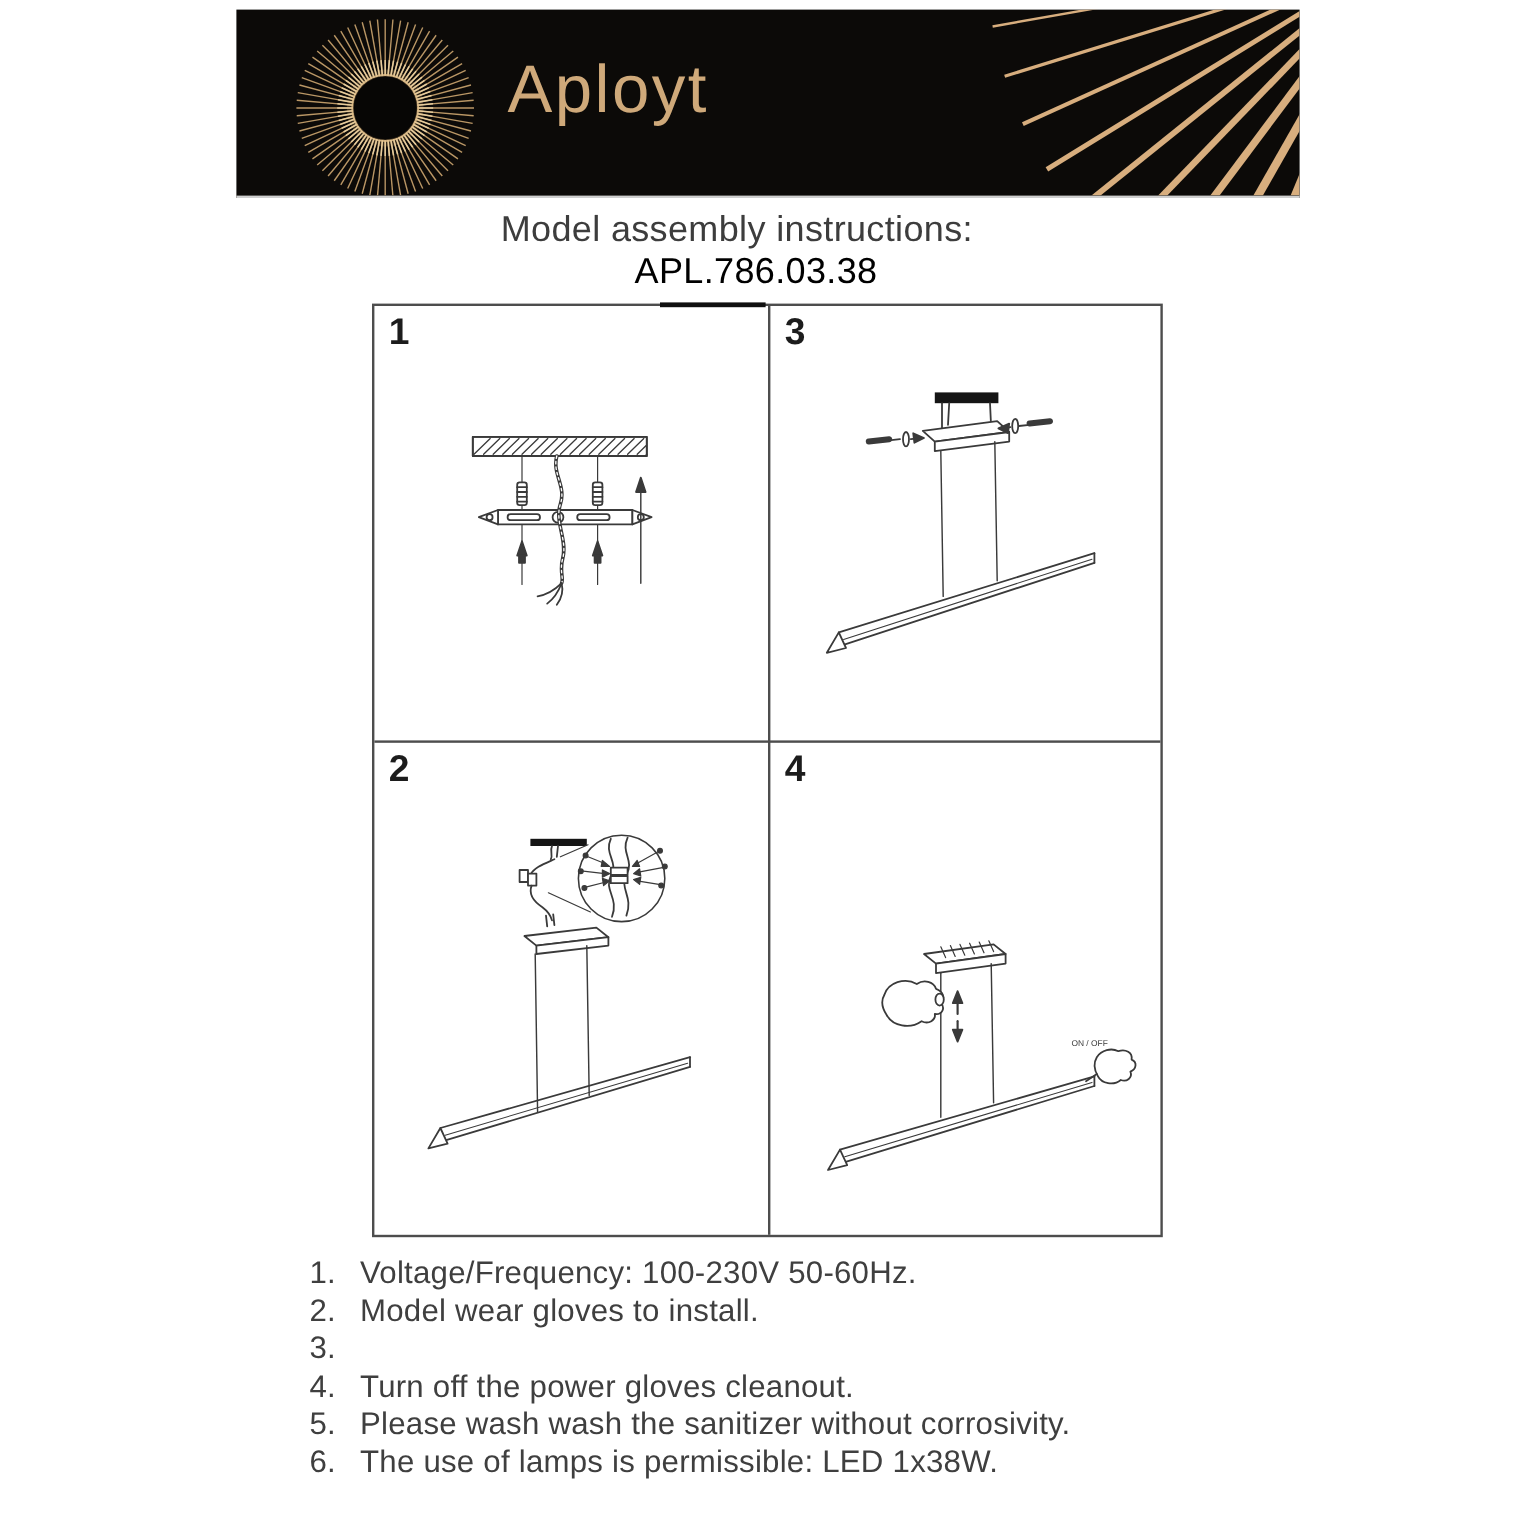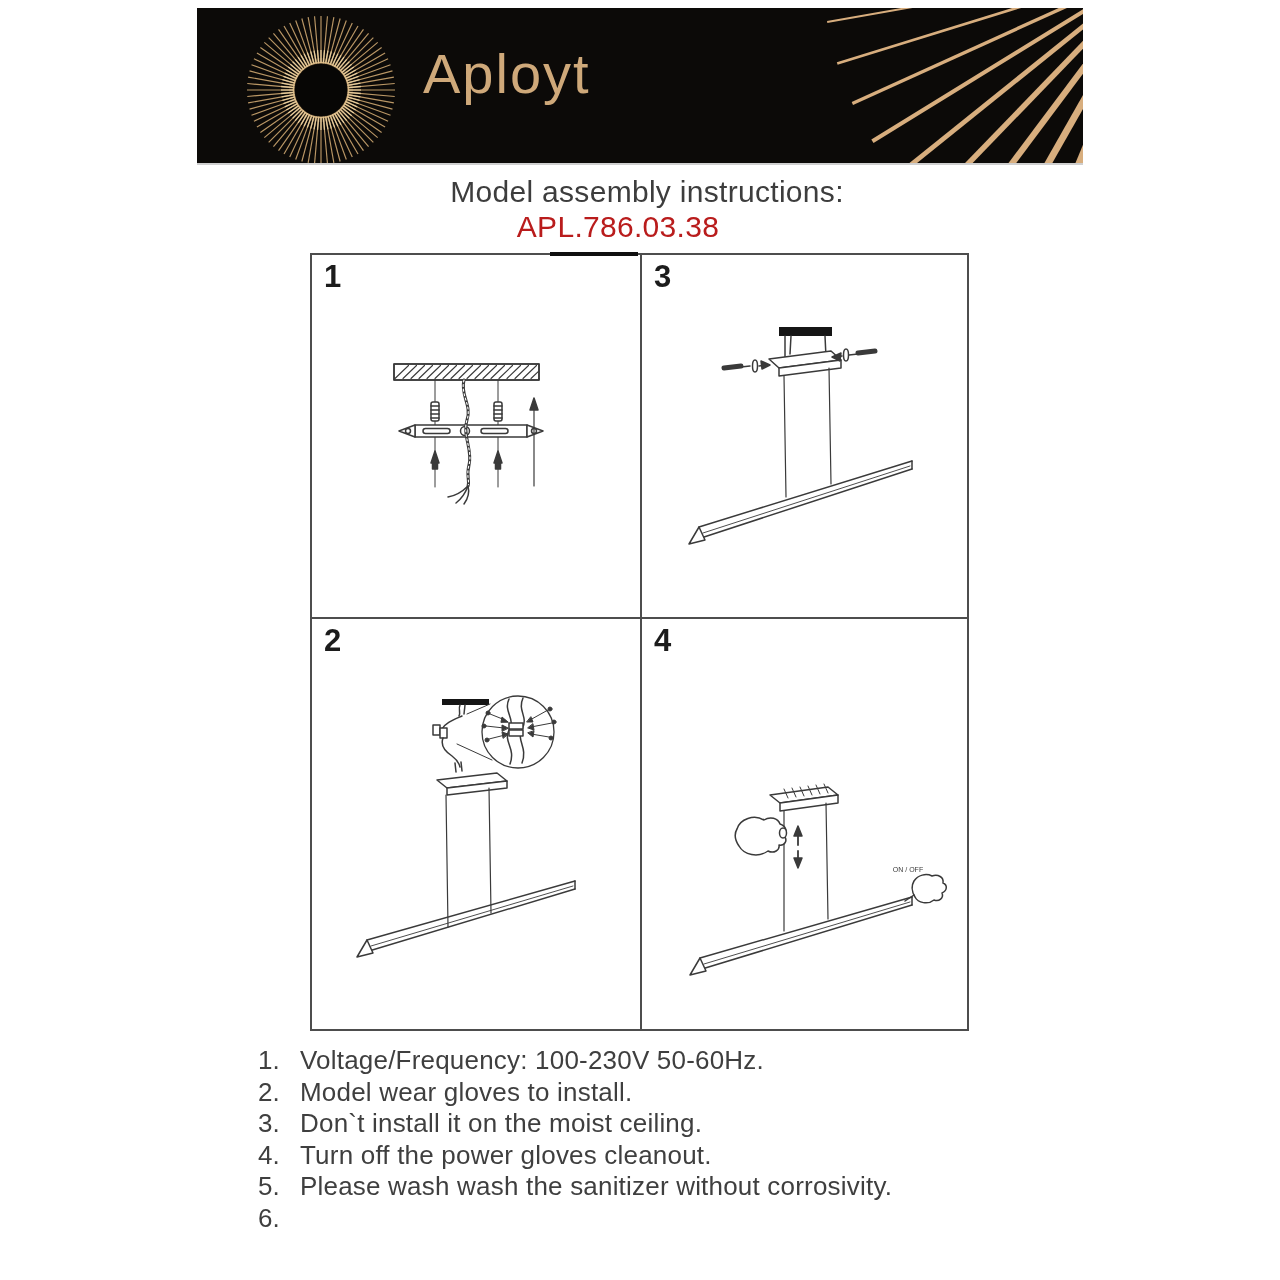--- a/index.html
+++ b/index.html
@@ -8,23 +8,23 @@
 
   
   .banner{position:absolute;left:197px;top:8px;width:886px;height:155px;
           background:#0c0a08;overflow:hidden;border-bottom:2px solid #cfcfcf;}
   .banner svg{position:absolute;left:0;top:0;}
   .brand-text{position:absolute;left:226px;top:38px;font-size:56px;font-weight:300;
               letter-spacing:2px;color:#cfa97a;line-height:1;}
 
   
   .doc-title{position:absolute;left:0;top:175px;width:100%;text-align:center;
-             font-size:30px;color:#3d3d3d;letter-spacing:.3px;margin-left:33px;}
-  .doc-model{position:absolute;left:4px;top:210px;width:100%;text-align:center;
-             font-size:30px;color:#b91c1c;letter-spacing:.3px;}
+             font-size:30px;color:#3d3d3d;letter-spacing:.3px;}
+  .doc-model{position:absolute;left:16px;top:210px;width:100%;text-align:center;
+             font-size:30px;color:#000000;letter-spacing:.3px;}
 
   
   .grid{position:absolute;left:310px;top:253px;width:655px;height:774px;
         border:2px solid #4d4d4d;background:#ffffff;}
   .vline{position:absolute;left:328px;top:0;width:2px;height:774px;background:#4d4d4d;}
   .hline{position:absolute;left:0;top:362px;width:655px;height:2px;background:#4d4d4d;}
   .thickseg{position:absolute;left:238px;top:-3px;width:88px;height:4px;background:#101010;}
   .cell{position:absolute;overflow:hidden;}
   .cell-1{left:0;top:0;width:328px;height:362px;}
   .cell-3{left:330px;top:0;width:325px;height:362px;}
@@ -430,28 +430,28 @@
     <div class="inst-row">
       <span class="inst-num">1.</span>
       <span class="inst-text">Voltage/Frequency: 100-230V 50-60Hz.</span>
     </div>
     <div class="inst-row">
       <span class="inst-num">2.</span>
       <span class="inst-text">Model wear gloves to install.</span>
     </div>
     <div class="inst-row">
       <span class="inst-num">3.</span>
-      <span class="inst-text">Don`t install it on the moist ceiling.</span>
     </div>
     <div class="inst-row">
       <span class="inst-num">4.</span>
       <span class="inst-text">Turn off the power gloves cleanout.</span>
     </div>
     <div class="inst-row">
       <span class="inst-num">5.</span>
       <span class="inst-text">Please wash wash the sanitizer without corrosivity.</span>
     </div>
     <div class="inst-row">
       <span class="inst-num">6.</span>
+      <span class="inst-text">The use of lamps is permissible: LED 1x38W.</span>
     </div>
   </div>
 
 </div>
 
 </body></html>

